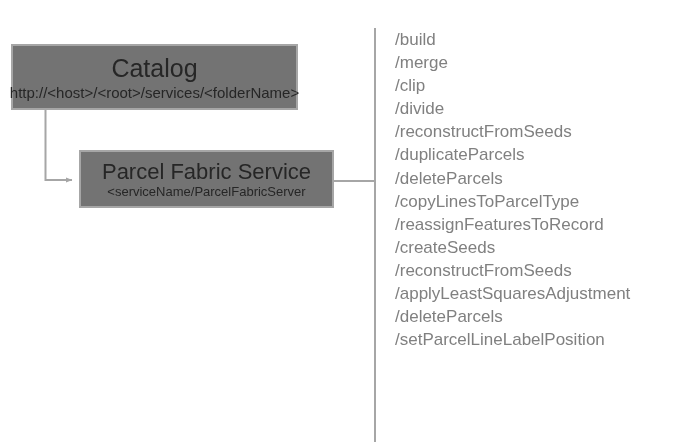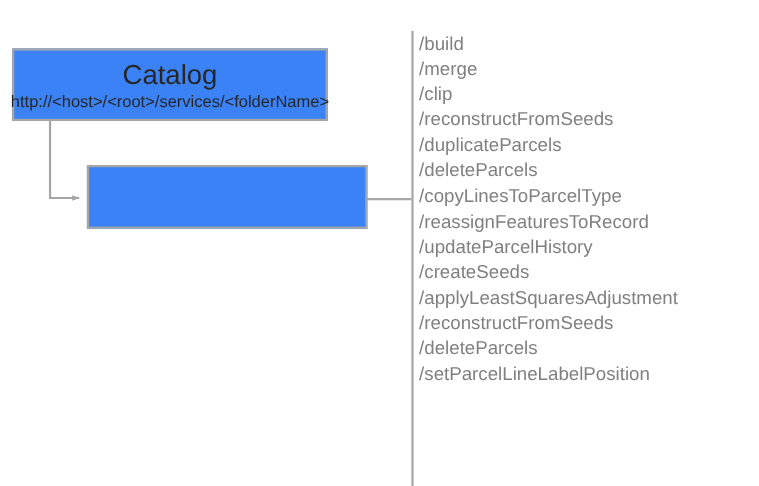--- a/index.html
+++ b/index.html
@@ -18,21 +18,21 @@
 
   #diagram {
     position: absolute;
     inset: 0;
   }
 
   
   .node {
     position: absolute;
     box-sizing: border-box;
-    background: #3b82f6;
+    background: #737373;
     border: 2px solid #a6a6a6;
     display: flex;
     flex-direction: column;
     align-items: center;
     justify-content: center;
     text-align: center;
   }
   .node-title {
     color: #262626;
     font-weight: 400;
@@ -87,21 +87,21 @@
 
   
   #operations-list {
     position: absolute;
     left: 374px;
     top: 28px;
     width: 316px;
     height: 414px;
     box-sizing: border-box;
     border-left: 2px solid #a6a6a6;
-    padding-left: 5px;
+    padding-left: 19px;
     margin: 0;
     list-style: none;
   }
   #operations-list li {
     color: #808080;
     font-size: 17px;
     line-height: 23.1px;
     white-space: nowrap;
   }
 </style>
@@ -121,32 +121,34 @@
 
     <path d="M334,181 L374,181" fill="none" stroke="#a6a6a6" stroke-width="2"></path>
   </svg>
 
   <div class="node" id="catalog-node">
     <div class="node-title">Catalog</div>
     <div class="node-subtitle">http://&lt;host&gt;/&lt;root&gt;/services/&lt;folderName&gt;</div>
   </div>
 
   <div class="node" id="service-node">
+    <div class="node-title">Parcel Fabric Service</div>
+    <div class="node-subtitle">&lt;serviceName/ParcelFabricServer</div>
   </div>
 
   <ul id="operations-list">
     <li>/build</li>
     <li>/merge</li>
     <li>/clip</li>
+    <li>/divide</li>
     <li>/reconstructFromSeeds</li>
     <li>/duplicateParcels</li>
     <li>/deleteParcels</li>
     <li>/copyLinesToParcelType</li>
     <li>/reassignFeaturesToRecord</li>
-    <li>/updateParcelHistory</li>
     <li>/createSeeds</li>
+    <li>/reconstructFromSeeds</li>
     <li>/applyLeastSquaresAdjustment</li>
-    <li>/reconstructFromSeeds</li>
     <li>/deleteParcels</li>
     <li>/setParcelLineLabelPosition</li>
   </ul>
 
 </div>
 
 </body></html>

